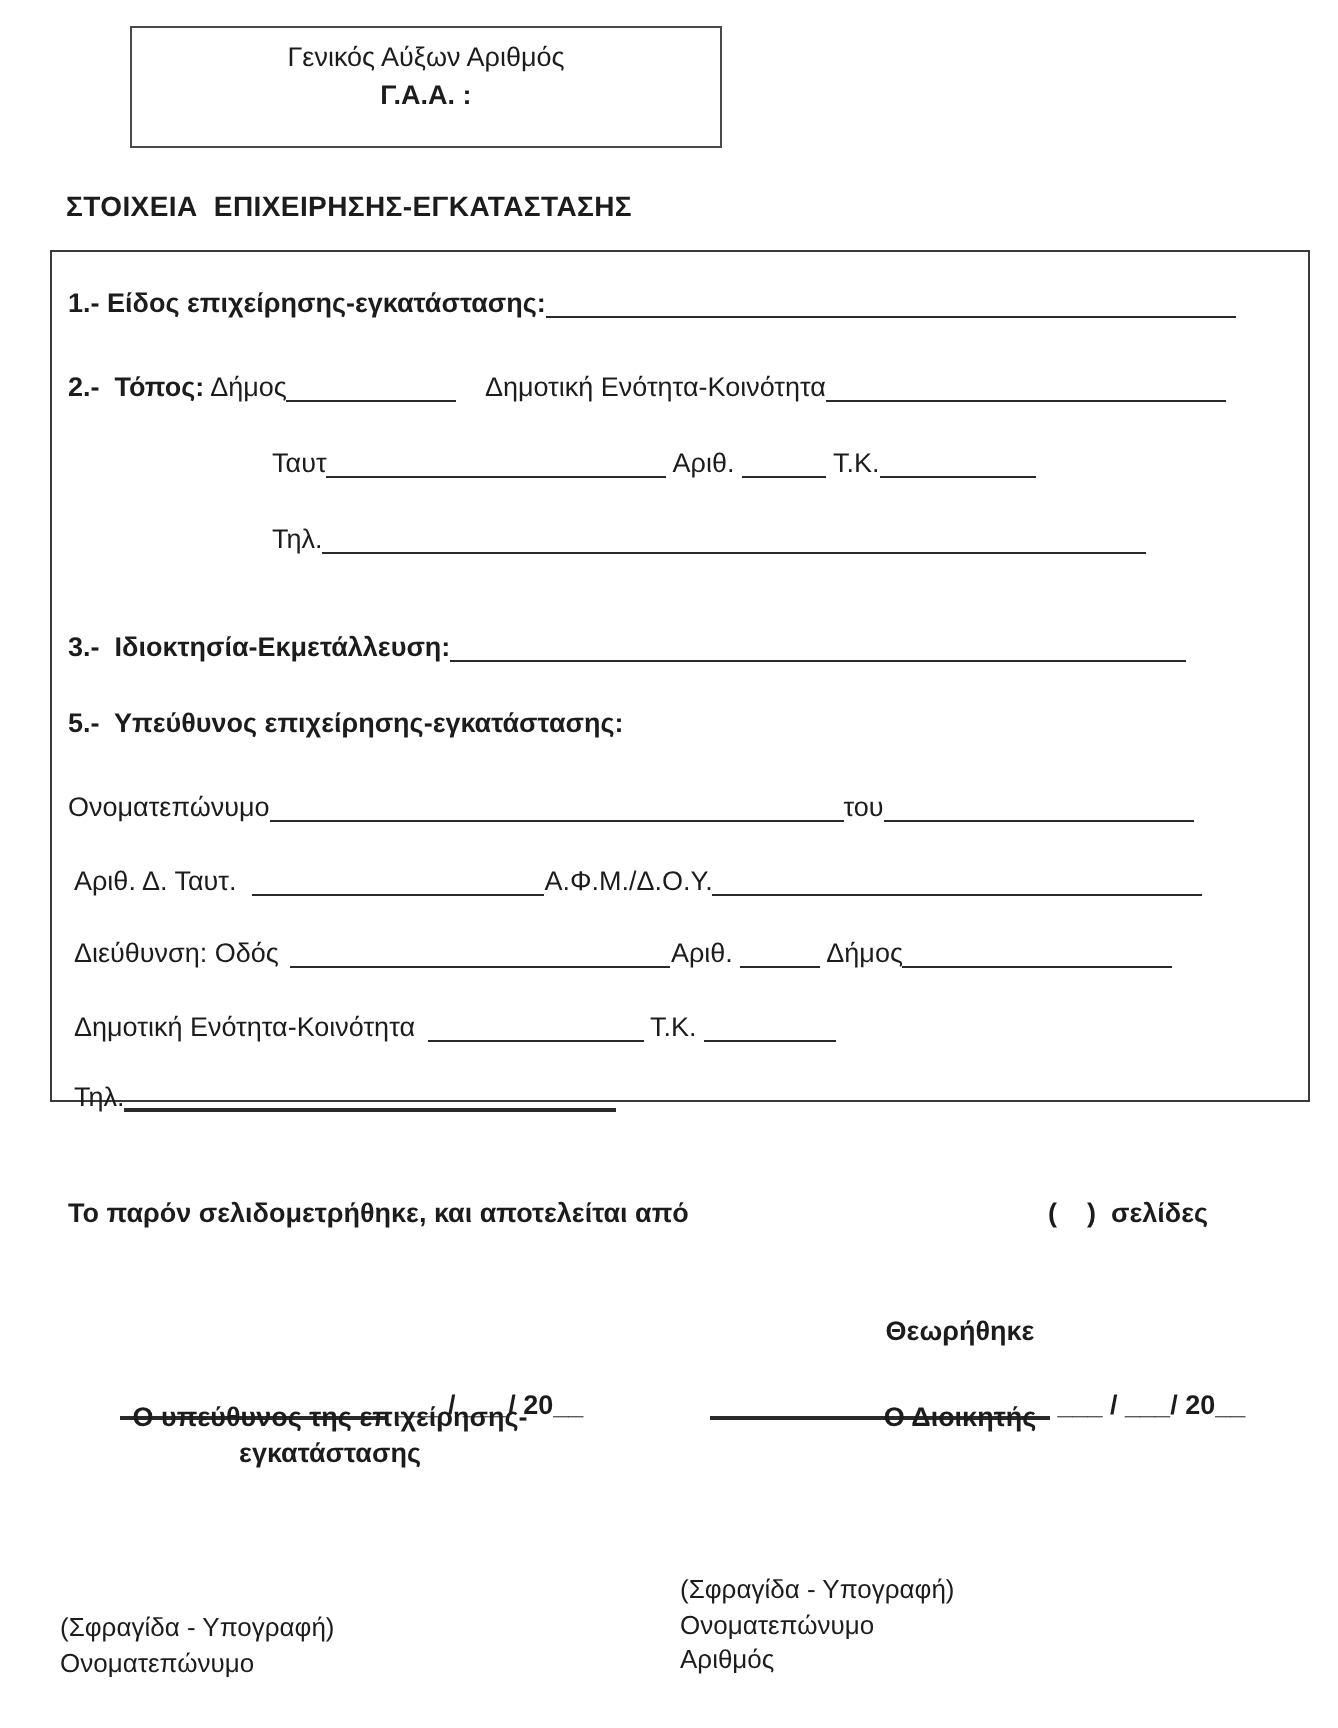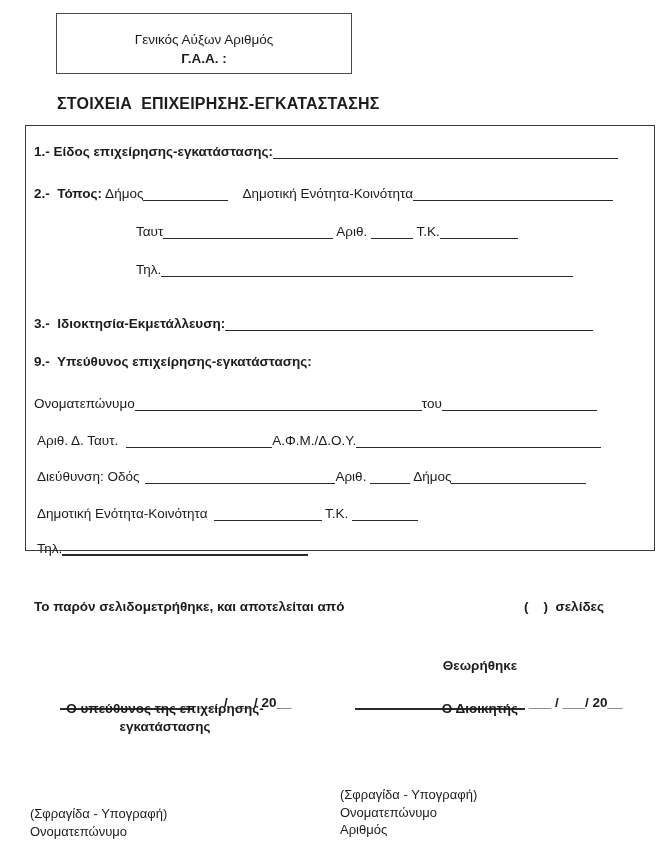--- a/index.html
+++ b/index.html
@@ -5,26 +5,26 @@
   * { margin:0; padding:0; box-sizing:border-box; }
   html,body { background:#ffffff; }
   .page {
     position:relative; width:669px; height:864px; background:#ffffff;
     font-family:"Liberation Sans", sans-serif; color:#1c1c1c;
     font-size:13.5px; overflow:hidden;
   }
   .b { font-weight:700; }
   .pre { white-space:pre; }
   .gaa-box {
-    position:absolute; left:56px; top:13px; width:296px; height:61px;
-    border:1px solid #4a4a4a; text-align:center; padding-top:16px; line-height:19px;
+    position:absolute; left:65px; top:13px; width:296px; height:61px;
+    border:1px solid #4a4a4a; text-align:center; padding-top:5px; line-height:19px;
   }
   .heading {
-    position:absolute; left:33px; top:95px; font-weight:700; font-size:16px;
-    white-space:pre; letter-spacing:0.2px;margin-left:24px;
+    position:absolute; left:33px; top:95px; font-weight:700; font-size:14px;
+    white-space:pre; letter-spacing:0.2px;
   }
   .main-box {
     position:absolute; left:25px; top:125px; width:630px; height:426px;
     border:1px solid #3a3a3a; padding-left:8px;
   }
   .row { line-height:18px; height:18px; white-space:nowrap; }
   .bl {
     display:inline-block; height:14px; vertical-align:-3px;
     border-bottom:1px solid #2a2a2a;
   }
@@ -89,21 +89,21 @@
 
     <div class="row r4">
       <span class="pre">Τηλ.</span><span class="bl" style="width:412px"></span>
     </div>
 
     <div class="row r5">
       <span class="b pre">3.-  Ιδιοκτησία-Εκμετάλλευση:</span><span class="bl" style="width:368px"></span>
     </div>
 
     <div class="row r6">
-      <span class="b pre">9.-  Υπεύθυνος επιχείρησης-εγκατάστασης:</span>
+      <span class="b pre">5.-  Υπεύθυνος επιχείρησης-εγκατάστασης:</span>
     </div>
 
     <div class="row r7">
       <span class="pre">Ονοματεπώνυμο</span><span class="bl" style="width:287px"></span><span class="pre">του</span><span class="bl" style="width:155px"></span>
     </div>
 
     <div class="row r8">
       <span class="pre">Αριθ. Δ. Ταυτ.</span><span class="bl" style="width:146px;margin-left:8px"></span><span class="pre">Α.Φ.Μ./Δ.Ο.Υ.</span><span class="bl" style="width:245px"></span>
     </div>
 

